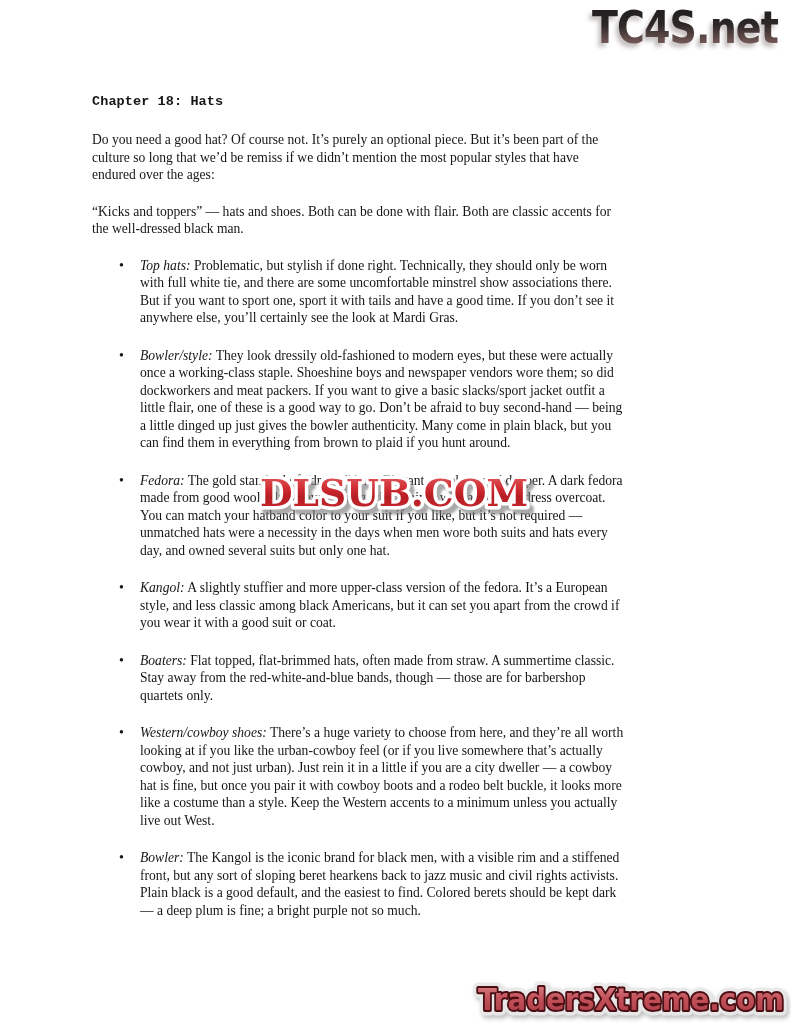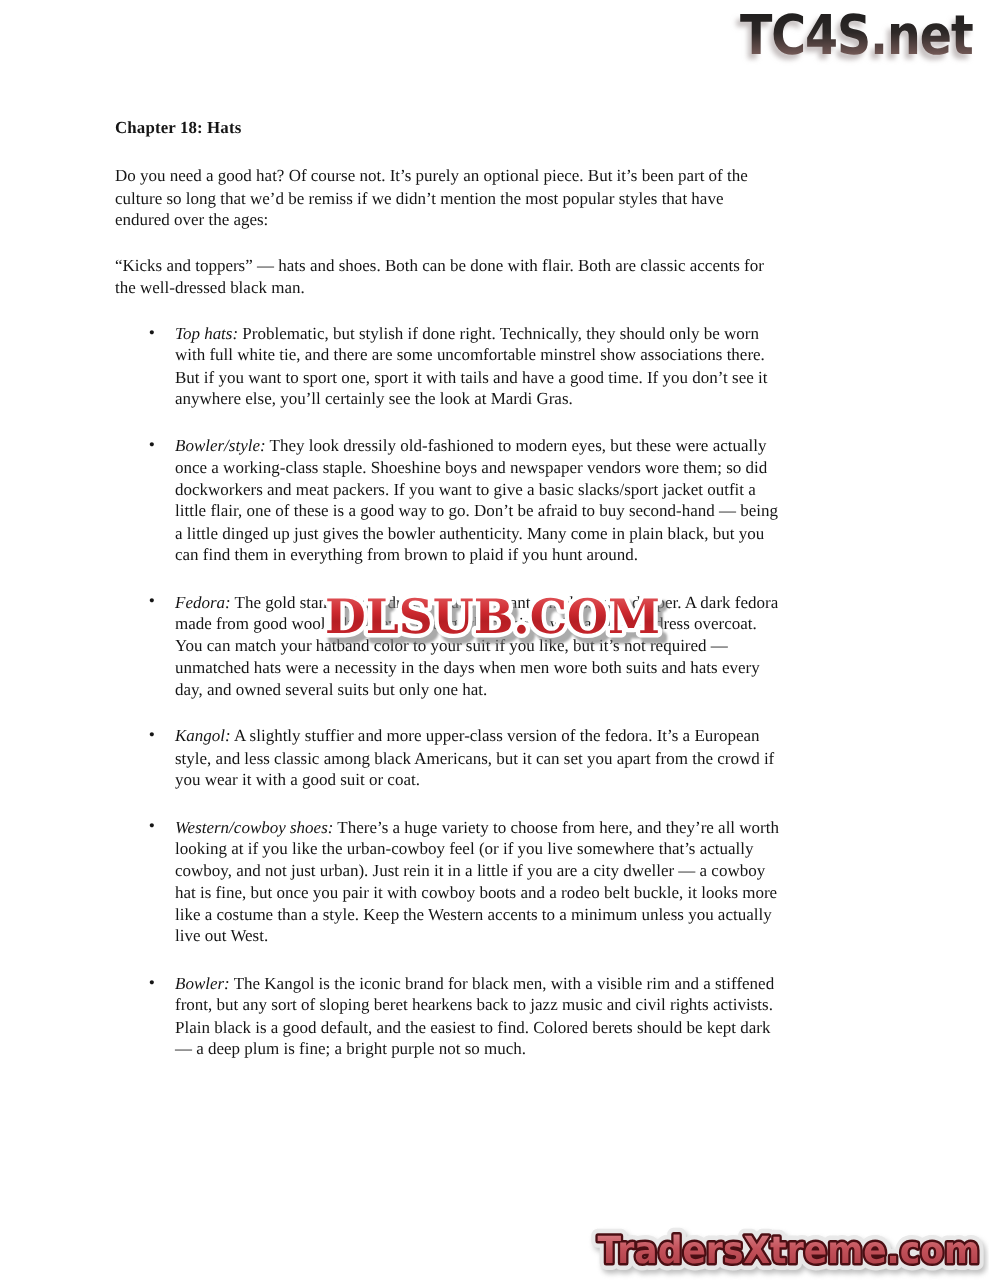--- a/index.html
+++ b/index.html
@@ -12,21 +12,21 @@
     font-family: "Liberation Serif", serif;
     color: #151515;
   }
   .page {
     position: absolute;
     inset: 0;
     padding: 94px 60px 0 92px;
     background: #ffffff;
   }
   .heading {
-    font-family: Liberation Serif, serif;
+    font-family: Liberation Mono, monospace;
     font-size: 13.5px;
     font-weight: bold;
     margin: 0 0 22px 0;
     letter-spacing: 0.1px;
   }
   .para {
     font-size: 13.6px;
     line-height: 17.5px;
     margin: 0 0 19px 0;
     white-space: pre-line;
@@ -93,20 +93,23 @@
 a little dinged up just gives the bowler authenticity. Many come in plain black, but you
 can find them in everything from brown to plaid if you hunt around.</span></li>
     <li><span class="lead">Fedora:</span><span> The gold standard of “dressy” hats. Elegant, timeless, and dapper. A dark fedora
 made from good wool felt is never wrong when paired with a suit or a dress overcoat.
 You can match your hatband color to your suit if you like, but it’s not required —
 unmatched hats were a necessity in the days when men wore both suits and hats every
 day, and owned several suits but only one hat.</span></li>
     <li><span class="lead">Kangol:</span><span> A slightly stuffier and more upper-class version of the fedora. It’s a European
 style, and less classic among black Americans, but it can set you apart from the crowd if
 you wear it with a good suit or coat.</span></li>
+    <li><span class="lead">Boaters:</span><span> Flat topped, flat-brimmed hats, often made from straw. A summertime classic.
+Stay away from the red-white-and-blue bands, though — those are for barbershop
+quartets only.</span></li>
     <li><span class="lead">Western/cowboy shoes:</span><span> There’s a huge variety to choose from here, and they’re all worth
 looking at if you like the urban-cowboy feel (or if you live somewhere that’s actually
 cowboy, and not just urban). Just rein it in a little if you are a city dweller — a cowboy
 hat is fine, but once you pair it with cowboy boots and a rodeo belt buckle, it looks more
 like a costume than a style. Keep the Western accents to a minimum unless you actually
 live out West.</span></li>
     <li><span class="lead">Bowler:</span><span> The Kangol is the iconic brand for black men, with a visible rim and a stiffened
 front, but any sort of sloping beret hearkens back to jazz music and civil rights activists.
 Plain black is a good default, and the easiest to find. Colored berets should be kept dark
 — a deep plum is fine; a bright purple not so much.</span></li>

